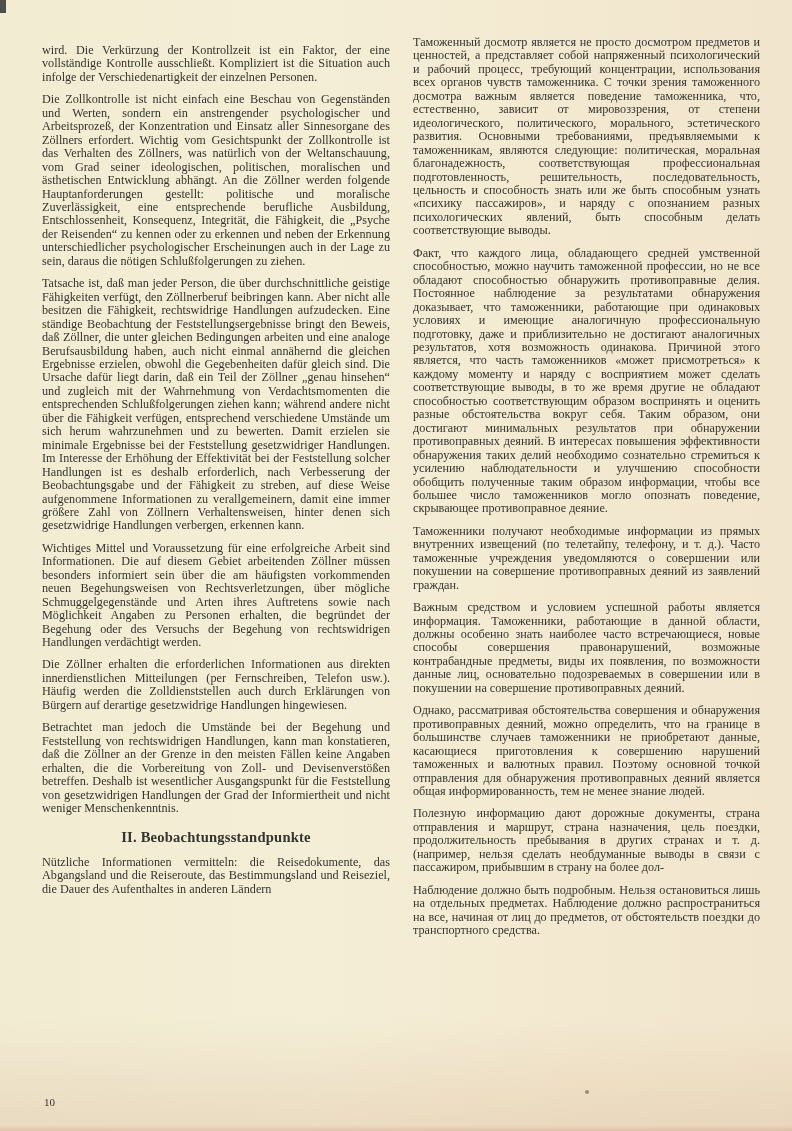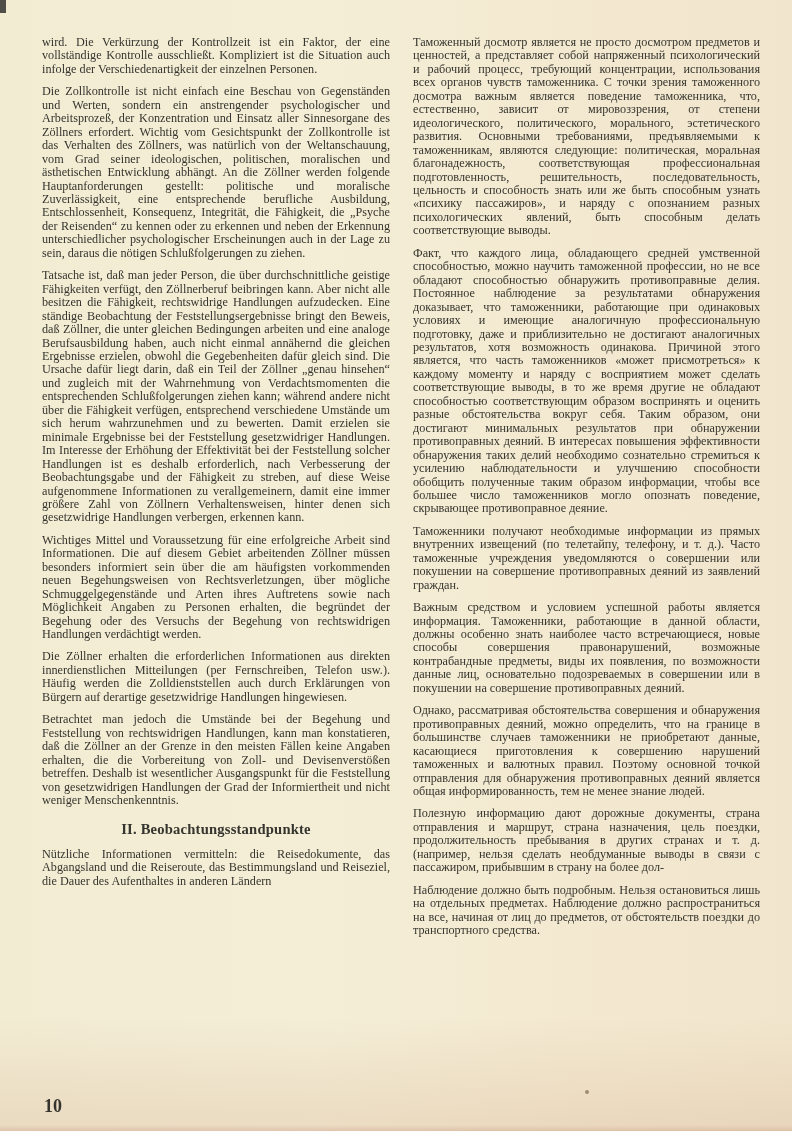--- a/index.html
+++ b/index.html
@@ -10,28 +10,28 @@
     background:
       linear-gradient(180deg, rgba(230,200,170,0) 90%, rgba(205,160,130,0.22) 99%),
       linear-gradient(90deg, #f2ecd3 0%, #f4eed6 40%, #f3e9d0 72%, #f1e6cd 100%);
   }
   .page { position:absolute; inset:0; }
   .col {
     position:absolute; top:36px; width:348px;
     font-size:12.2px; line-height:13.45px;
     text-align:justify; text-justify:inter-word;
   }
-  .col-left  { left:42px; }
+  .col-left  { left:42px;margin-top:8px; }
   .col-right { left:413px; width:347px; }
   p.para { margin:0 0 9px 0; }
   h2.heading {
     font-size:14.6px; font-weight:bold; letter-spacing:0.2px;
     margin:16px 0 11px 0; text-align:center;
   }
-  .page-number { position:absolute; left:44px; top:1096px; font-size:18px;font-weight:bold; }
+  .page-number { position:absolute; left:44px; top:1096px; font-size:11px; }
   .corner-mark { position:absolute; left:0; top:0; width:6px; height:13px; background:#504e49; }
   .speck { position:absolute; left:585px; top:1090px; width:4px; height:4px; background:#8a7761; border-radius:50%; opacity:0.8; }
   .bottom-band { position:absolute; left:0; right:0; bottom:0; height:6px;
     background:linear-gradient(180deg, rgba(205,160,130,0), rgba(198,150,125,0.35)); }
 </style>
 </head>
 <body>
 
 <div class="page">
 

